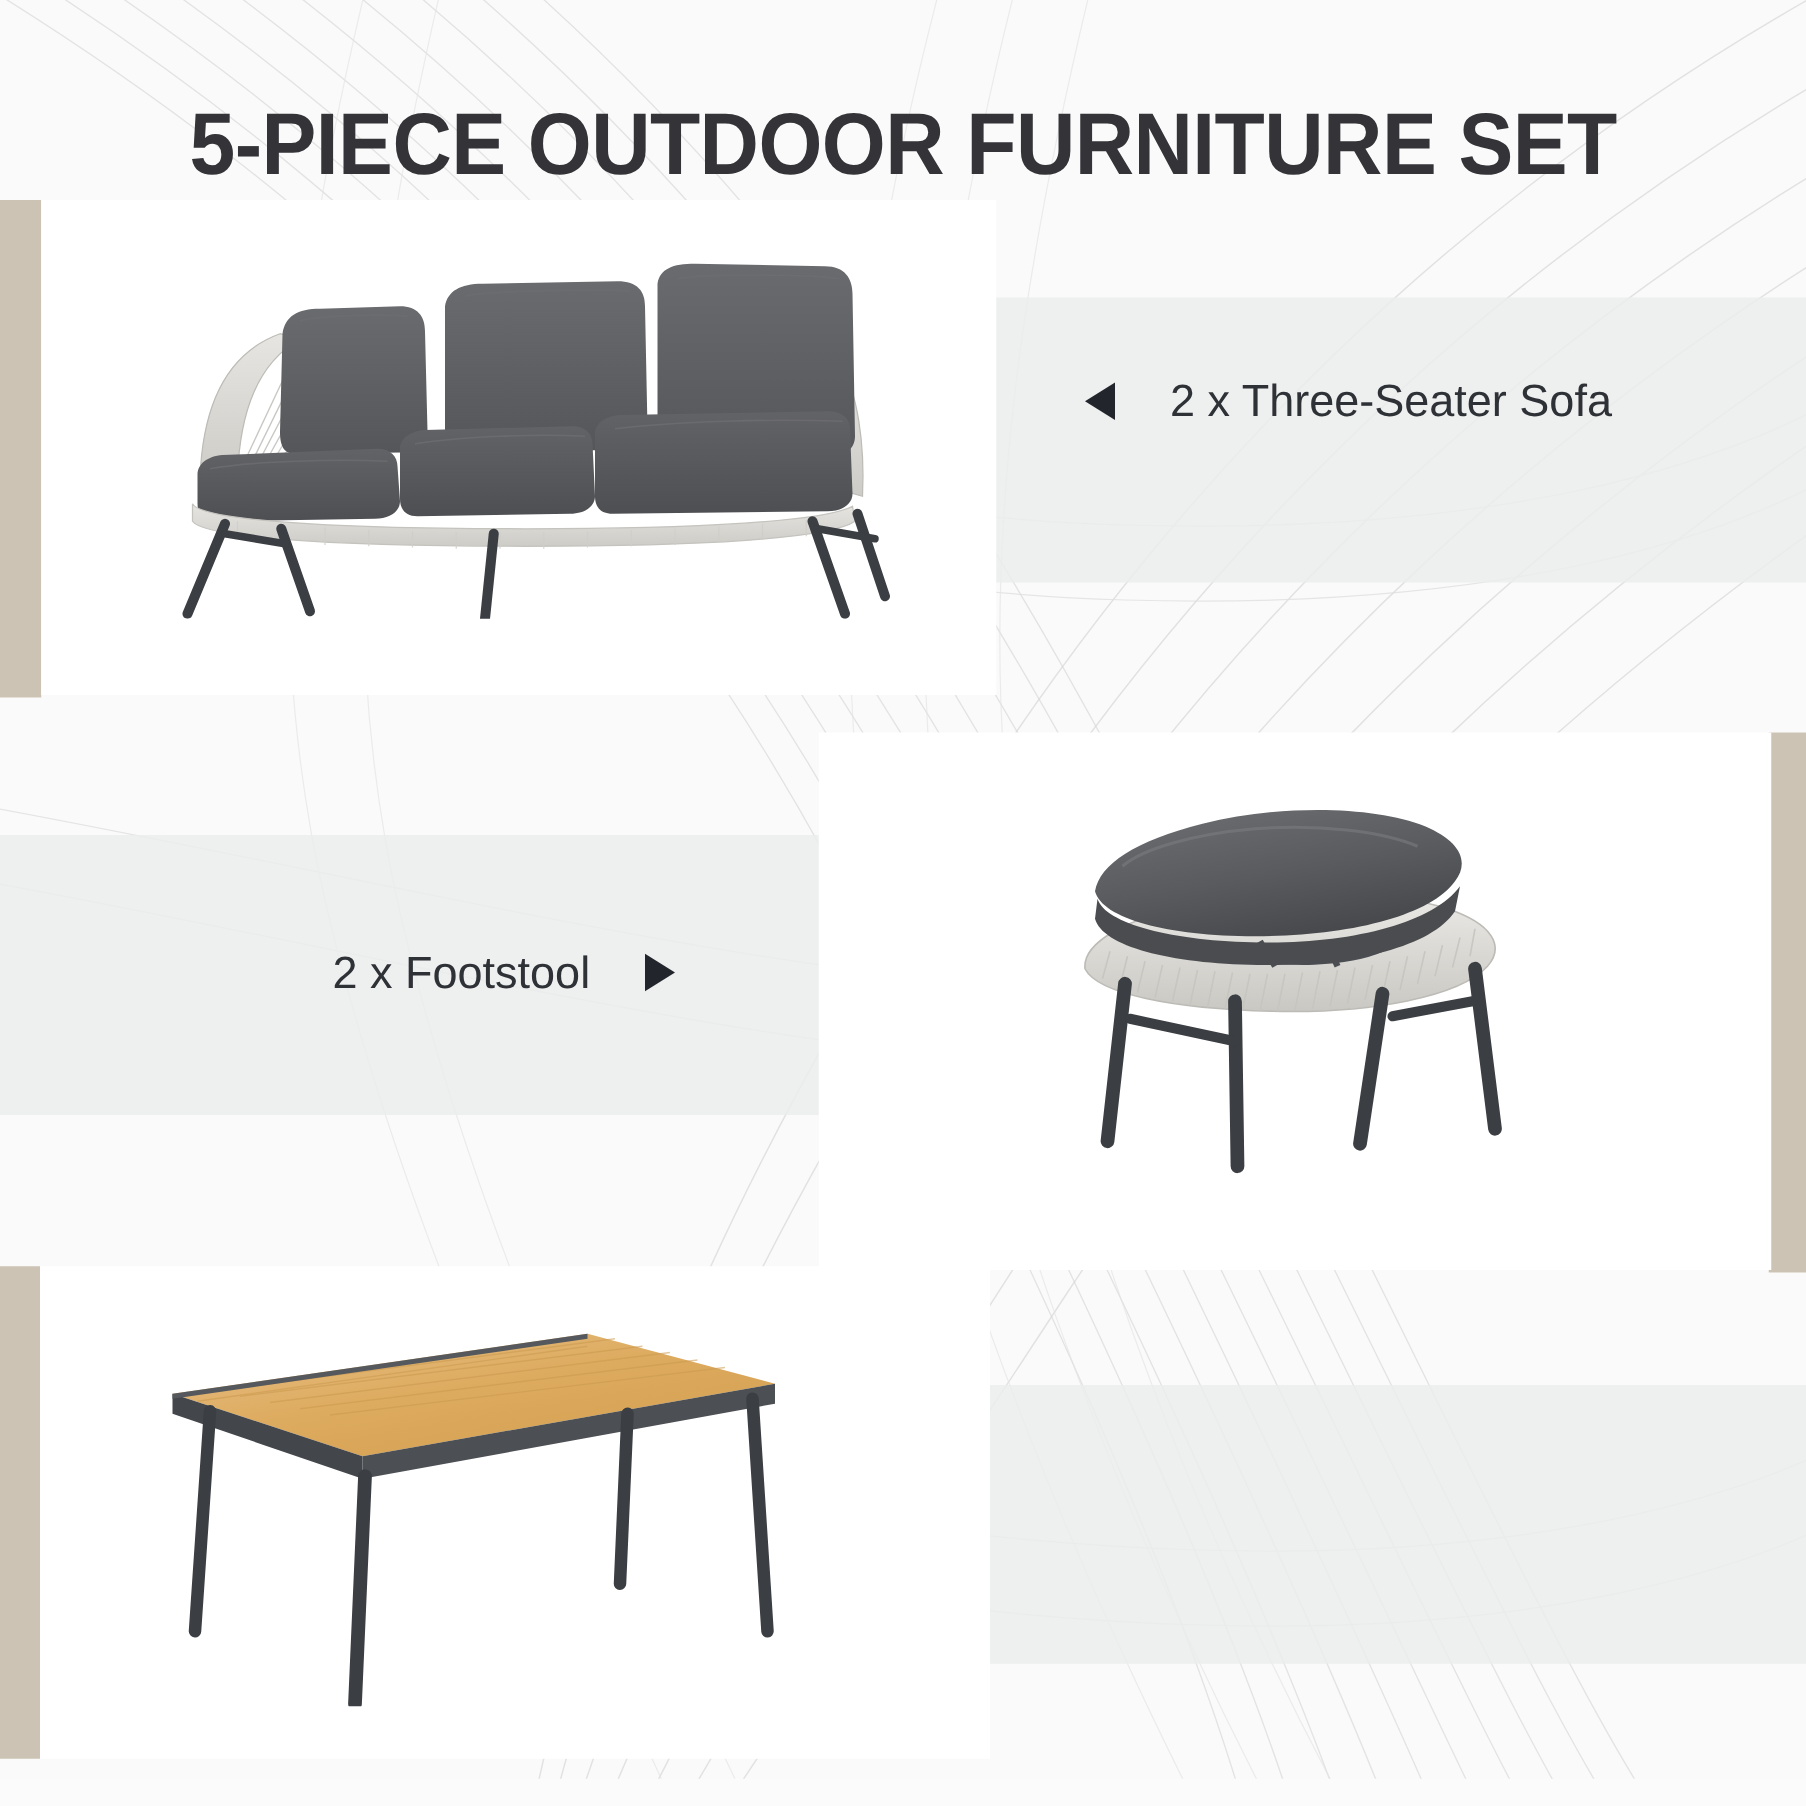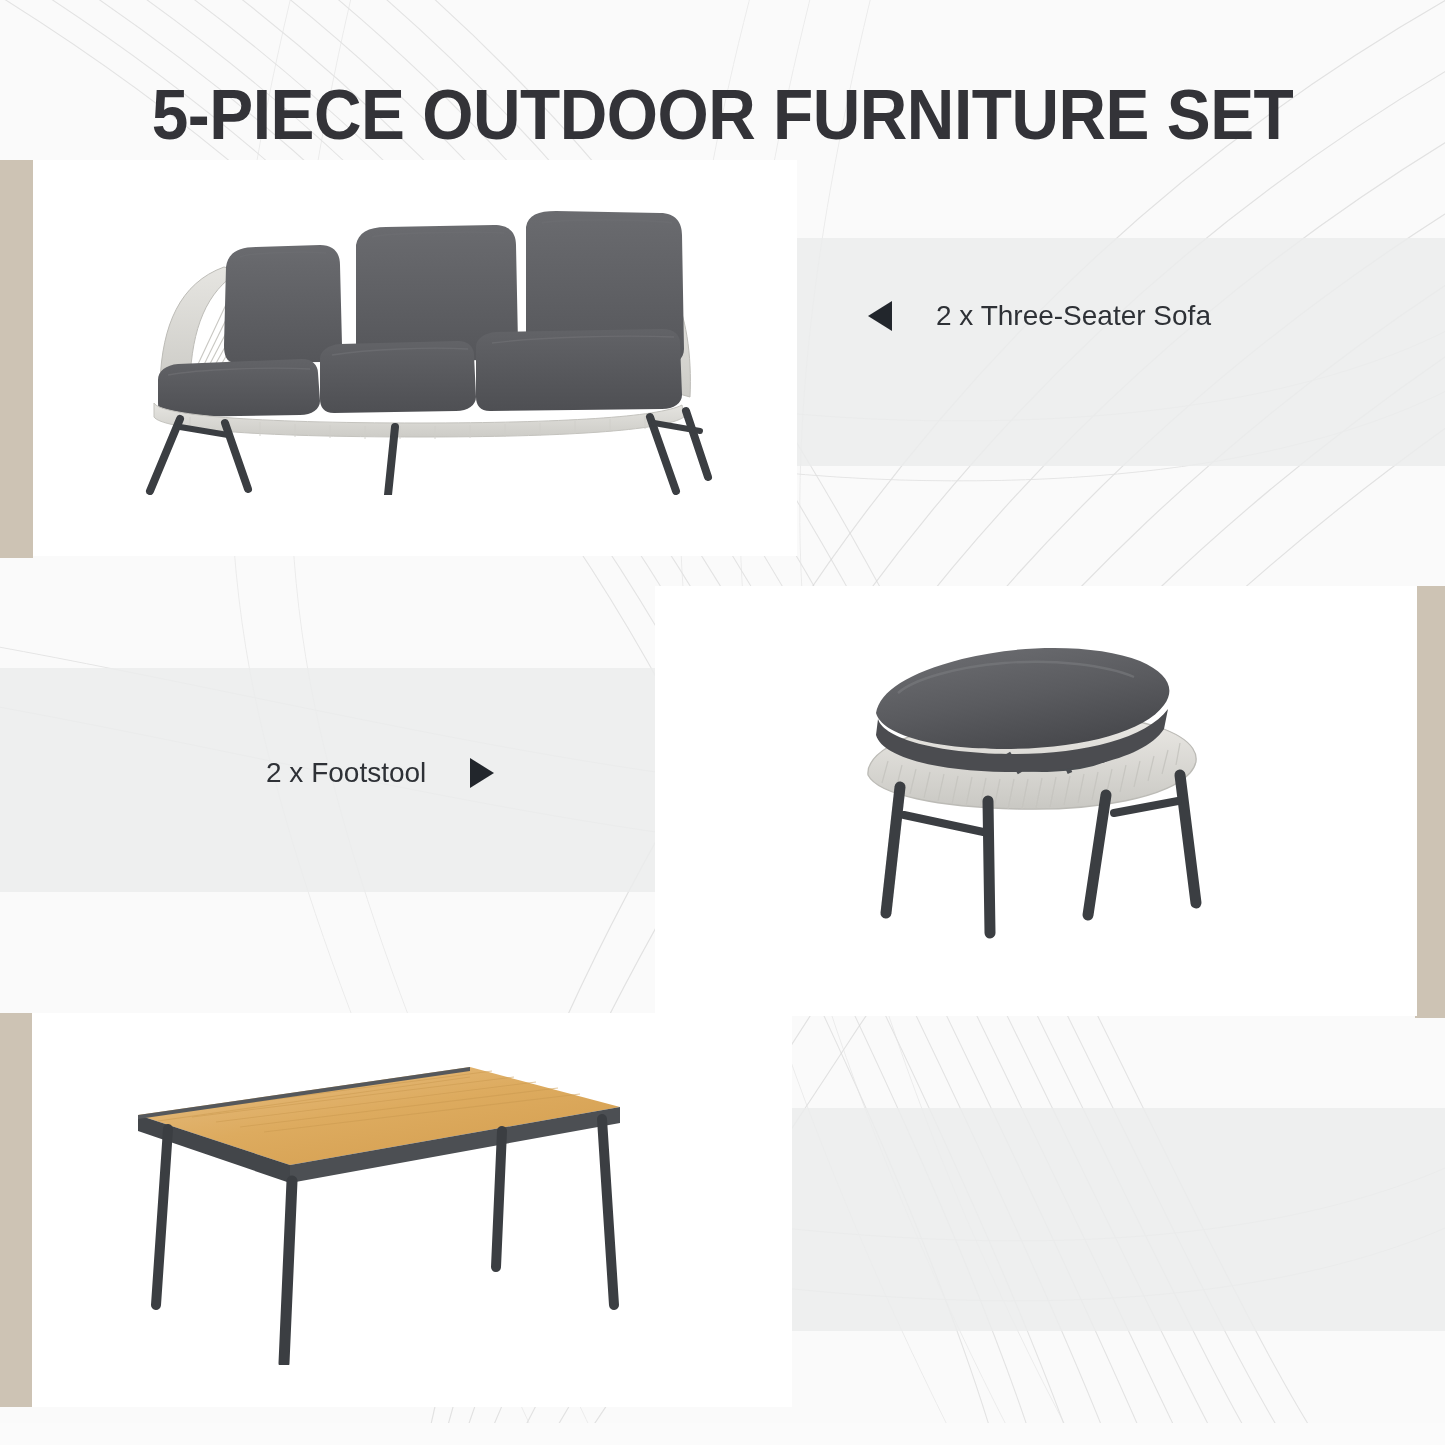--- a/index.html
+++ b/index.html
@@ -82,21 +82,21 @@
     line-height: 1.05;
     white-space: nowrap;
   }
 
   
   .callout {
     position: absolute;
     display: flex;
     align-items: center;
     gap: 44px;
-    font-size: 28px;
+    font-size: 36px;
     color: #2e3136;
     font-family: "Liberation Sans", sans-serif;
     font-weight: 400;
     white-space: nowrap;
   }
   .callout-sofa      { left: 868px; top: 300px; }
   .callout-footstool { left: 266px; top: 757px; text-align: center; }
   .callout-table     { left: 980px; top: 1204px; }
 
   .tri {

